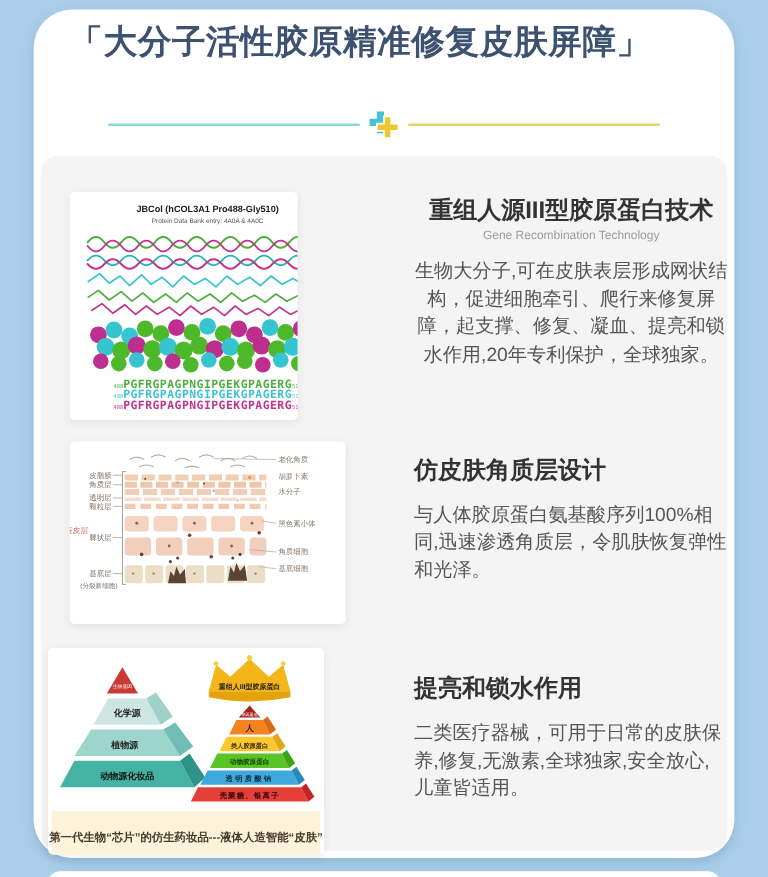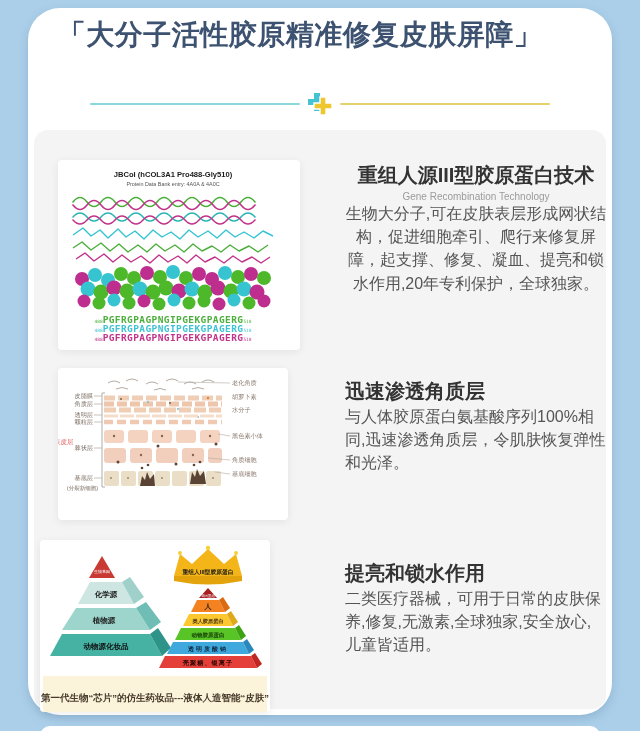--- a/index.html
+++ b/index.html
@@ -29,34 +29,34 @@
   .divider .line.teal{width:210px;background:#8ad8dd;}
   .divider .line.yellow{width:210px;background:#e6d26a;}
   .panel{
     position:absolute;left:34px;top:130px;width:572px;height:579px;
     background:#f4f4f5;border-radius:14px;
   }
   .figure-box{
     position:absolute;background:#ffffff;border-radius:4px;
     box-shadow:0 2px 8px rgba(0,0,0,0.07);overflow:hidden;
   }
-  #fig1{left:58px;top:160px;width:242px;height:190px;}
+  #fig1{left:58px;top:160px;width:190px;height:190px;}
   #fig2{left:58px;top:368px;width:230px;height:148px;padding-top:4px;}
   #fig3{left:40px;top:540px;width:230px;height:168px;padding-top:4px;}
   .figure-box svg{display:block;width:230px;}
   .caption-bar{
     margin:0 3px;height:44px;background:#fbf3da;
     display:flex;align-items:center;justify-content:center;
     font-weight:bold;font-size:9.5px;color:#473a2b;white-space:nowrap;
   }
   .text-col{position:absolute;left:345px;width:262px;}
   #text1{top:162px;text-align:center;} #text2{top:378px;} #text3{top:560px;}
   .sec-heading{font-size:20px;font-weight:bold;color:#333333;}
   .sec-sub{font-size:10px;color:#9b9b9b;margin-top:2px;}
-  .sec-body{font-size:16px;color:#555555;line-height:1.45;}
+  .sec-body{margin-top:13px;font-size:16px;color:#555555;line-height:1.45;}
   .mono{font-family:"DejaVu Sans Mono",monospace;}
 </style>
 </head>
 <body>
 
 <div class="card"></div>
 <div class="next-card"></div>
 
 <div class="page-title">「大分子活性胶原精准修复皮肤屏障」</div>
 
@@ -251,21 +251,21 @@
       <text x="174" y="27">胡萝卜素</text>
       <text x="174" y="40">水分子</text>
       <text x="174" y="66">黑色素小体</text>
       <text x="174" y="90">角质细胞</text>
       <text x="174" y="104">基底细胞</text>
     </g>
   </svg>
 </div>
 
 <div class="text-col" id="text2">
-  <div class="sec-heading">迅速渗透角质层</div>
+  <div class="sec-heading">仿皮肤角质层设计</div>
   <div class="sec-body">与人体胶原蛋白氨基酸序列100%相同,迅速渗透角质层，令肌肤恢复弹性和光泽。</div>
 </div>
 
 <div class="figure-box" id="fig3">
   <svg viewBox="0 0 230 132">
 
     <g>
       <polygon points="62,12 49,34 75,34" fill="#c93a35"></polygon>
       <text x="62" y="29" text-anchor="middle" font-size="4" fill="#ffffff">生物基因</text>
       <polygon points="50,38 82,38 94,60 38,60" fill="#cde6e2"></polygon>

